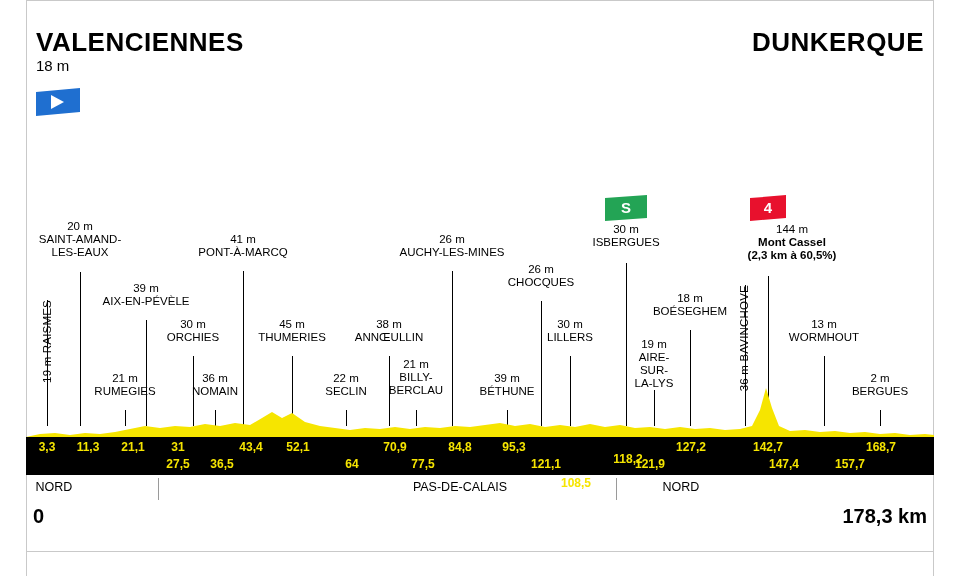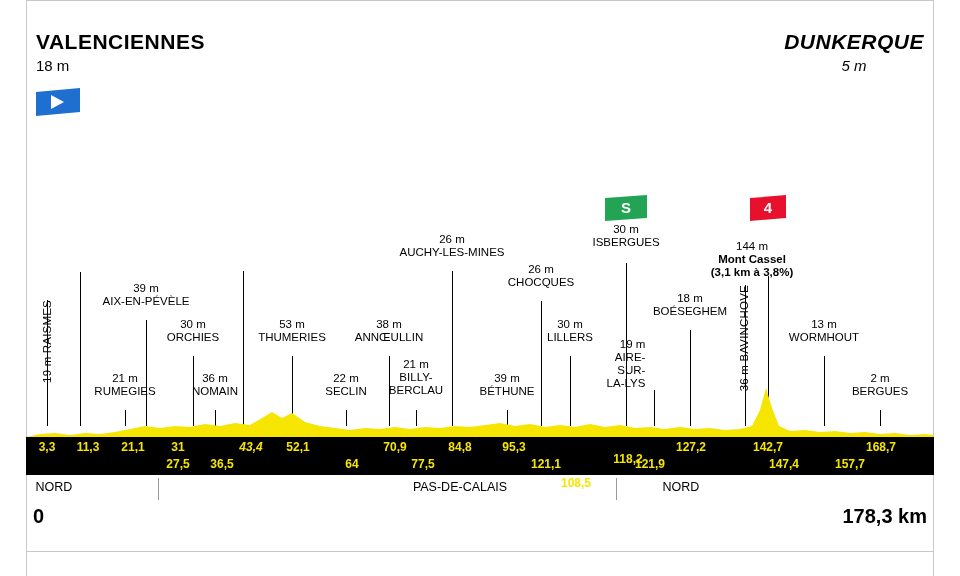--- a/index.html
+++ b/index.html
@@ -33,25 +33,24 @@
   .start-block {
     position: absolute;
     left: 36px;
     top: 0;
     text-align: left;
   }
   .finish-block {
     position: absolute;
     right: 36px;
     top: 0;
-    text-align: center;
-    font-style: italic;
+    text-align: left;
   }
   .city-name {
-    font-size: 21px;
+    font-size: 26px;
     font-weight: bold;
     letter-spacing: 0.5px;
     line-height: 24px;
   }
   .city-alt {
     font-size: 15px;
     line-height: 20px;
     margin-top: 2px;
   }
   .flag-start {
@@ -232,49 +231,57 @@
   <div class="frame-line" style="left:26px; top:551px; width:908px; height:1px;"></div>
 
   <div class="header">
     <div class="start-block">
       <div class="city-name">VALENCIENNES</div>
       <div class="city-alt">18 m</div>
       <span class="flag-start"></span>
     </div>
     <div class="finish-block">
       <div class="city-name">DUNKERQUE</div>
-      <div class="city-alt">5 m</div>
       <span class="flag-finish"></span>
     </div>
   </div>
 
   <div class="profile">
 
     <div class="icon-sprint" style="left:605px; top:45px;">S</div>
 
     <div class="icon-climb" style="left:750px; top:45px;">4</div>
 
+    <div class="lbl" style="left:80px; top:70px;">
+      <span class="alt">20 m</span>
+      <span class="nm">SAINT-AMAND-</span>
+      <span class="nm">LES-EAUX</span>
+    </div>
     <div class="leader" style="left:80px; top:122px; height:154px;"></div>
 
     <div class="lbl" style="left:146px; top:132px;">
       <span class="alt">39 m</span>
       <span class="nm">AIX-EN-PÉVÈLE</span>
     </div>
     <div class="leader" style="left:146px; top:170px; height:106px;"></div>
 
     <div class="lbl" style="left:193px; top:168px;">
       <span class="alt">30 m</span>
       <span class="nm">ORCHIES</span>
     </div>
     <div class="leader" style="left:193px; top:206px; height:70px;"></div>
 
+    <div class="lbl" style="left:243px; top:83px;">
+      <span class="alt">41 m</span>
+      <span class="nm">PONT-À-MARCQ</span>
+    </div>
     <div class="leader" style="left:243px; top:121px; height:155px;"></div>
 
     <div class="lbl" style="left:292px; top:168px;">
-      <span class="alt">53 m</span>
+      <span class="alt">45 m</span>
       <span class="nm">THUMERIES</span>
     </div>
     <div class="leader" style="left:292px; top:206px; height:70px;"></div>
 
     <div class="lbl" style="left:389px; top:168px;">
       <span class="alt">38 m</span>
       <span class="nm">ANNŒULLIN</span>
     </div>
     <div class="leader" style="left:389px; top:206px; height:70px;"></div>
 
@@ -301,32 +308,32 @@
       <span class="nm">ISBERGUES</span>
     </div>
     <div class="leader" style="left:626px; top:113px; height:163px;"></div>
 
     <div class="lbl" style="left:690px; top:142px;">
       <span class="alt">18 m</span>
       <span class="nm">BOÉSEGHEM</span>
     </div>
     <div class="leader" style="left:690px; top:180px; height:96px;"></div>
 
-    <div class="lbl" style="left:626px; top:188px;text-align:right;">
+    <div class="lbl" style="left:654px; top:188px;">
       <span class="alt">19 m</span>
       <span class="nm">AIRE-</span>
       <span class="nm">SUR-</span>
       <span class="nm">LA-LYS</span>
     </div>
     <div class="leader" style="left:654px; top:240px; height:36px;"></div>
 
-    <div class="lbl bold" style="left:752px; top:73px;margin-top:17px;">
+    <div class="lbl bold" style="left:792px; top:73px;">
       <span class="alt">144 m</span>
       <span class="nm">Mont Cassel</span>
-      <span class="sub">(3,1 km à 3,8%)</span>
+      <span class="sub">(2,3 km à 60,5%)</span>
     </div>
     <div class="leader" style="left:768px; top:126px; height:150px;"></div>
 
     <div class="lbl" style="left:824px; top:168px;">
       <span class="alt">13 m</span>
       <span class="nm">WORMHOUT</span>
     </div>
     <div class="leader" style="left:824px; top:206px; height:70px;"></div>
 
     <div class="lbl" style="left:125px; top:222px;">
@@ -387,21 +394,21 @@
                L895,283 L910,285 L925,284 L934,285
                L934,292 L26,292 Z" fill="#f6e500"></path>
     </svg>
   </div>
 
   <div class="kmbar">
     <span class="kmlabel kmtop" style="left:21px;">3,3</span>
     <span class="kmlabel kmtop" style="left:62px;">11,3</span>
     <span class="kmlabel kmtop" style="left:107px;">21,1</span>
     <span class="kmlabel kmtop" style="left:152px;">31</span>
-    <span class="kmlabel kmtop" style="left:225px;font-style:italic;">43,4</span>
+    <span class="kmlabel kmtop" style="left:225px;">43,4</span>
     <span class="kmlabel kmtop" style="left:272px;">52,1</span>
     <span class="kmlabel kmtop" style="left:369px;">70,9</span>
     <span class="kmlabel kmtop" style="left:434px;">84,8</span>
     <span class="kmlabel kmtop" style="left:488px;">95,3</span>
     <span class="kmlabel kmtop" style="left:550px;margin-top:36px;">108,5</span>
     <span class="kmlabel kmtop" style="left:602px;margin-top:12px;">118,2</span>
     <span class="kmlabel kmtop" style="left:665px;">127,2</span>
     <span class="kmlabel kmtop" style="left:742px;">142,7</span>
     <span class="kmlabel kmtop" style="left:855px;">168,7</span>
 

